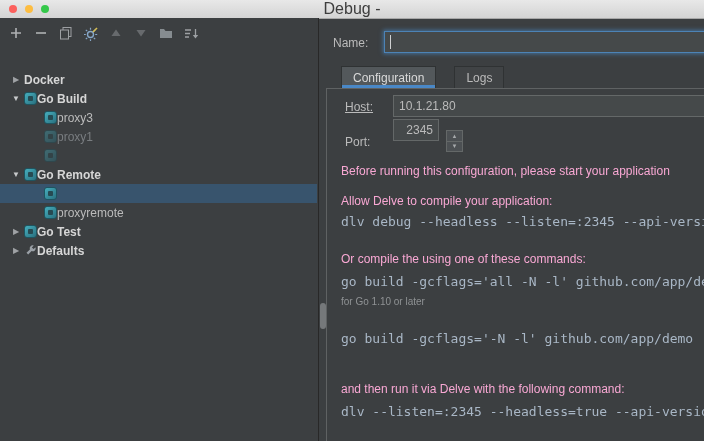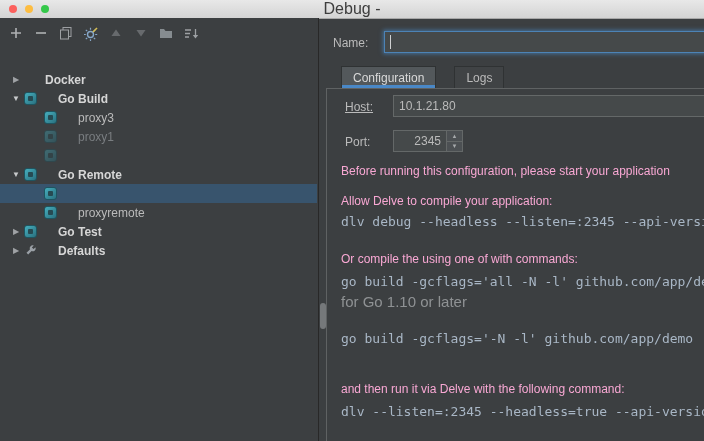--- a/index.html
+++ b/index.html
@@ -25,21 +25,21 @@
   .left-panel{position:absolute;top:18px;left:0;width:318px;bottom:0;border-right:1px solid #282828;background:#3c3f41;}
   .toolbar{position:absolute;top:5px;left:8px;height:20px;display:flex;align-items:center;gap:9px;}
   .tb-icon{width:16px;height:16px;display:flex;align-items:center;justify-content:center;cursor:pointer;}
   .tb-icon.disabled{opacity:.45;cursor:default;}
   
   .tree{position:absolute;top:52px;left:0;right:1px;}
   .trow{height:19px;display:flex;align-items:center;white-space:nowrap;cursor:pointer;}
   .trow .chev{width:16px;text-align:center;font-size:8px;color:#9fa2a5;flex:0 0 16px;padding-left:8px;}
   .trow .chev.open{color:#c7c9cb;}
   .trow.child{padding-left:44px;}
-  .trow .label{margin-left:21px;}
+  .trow .label{margin-left:0;}
   .trow.group .label{font-weight:bold;color:#d6d6d6;}
   .trow.dim .label{color:#797d80;}
   .trow.dim .cfg-icon{opacity:.4;}
   .trow.selected{background:#38546d;}
   .cfg-icon{
     width:13px;height:13px;border-radius:3px;flex:0 0 13px;
     background:linear-gradient(135deg,#46aebd,#2a7180);
     border:1px solid #1e5560;box-sizing:border-box;position:relative;
   }
   .cfg-icon::after{
@@ -81,21 +81,21 @@
   .spinner{
     position:absolute;left:446px;top:130px;width:17px;height:22px;
     background:#4c5053;border:1px solid #646868;box-sizing:border-box;
     display:flex;flex-direction:column;
   }
   .spin-btn{flex:1;display:flex;align-items:center;justify-content:center;font-size:6px;color:#a6a9ab;cursor:pointer;line-height:1;}
   .spin-btn.up{border-bottom:1px solid #646868;}
   
   .iline{position:absolute;left:341px;right:0;white-space:nowrap;overflow:hidden;color:#f9a8d4;line-height:16px;}
   .iline.code{font-family:"DejaVu Sans Mono",monospace;font-size:13px;color:#a9b7c6;}
-  .iline.note{font-size:15px;color:#8f9294;}
+  .iline.note{font-size:10px;color:#8f9294;}
 </style>
 </head>
 <body>
 
 <div class="window">
 
   <div class="titlebar">
     <div class="lights">
       <span class="light red"></span>
       <span class="light yellow"></span>
@@ -228,29 +228,29 @@
       <span>Logs</span>
     </div>
   </div>
 
   <div class="config-panel"></div>
 
   <div class="field-label" style="left:345px;top:100px;text-decoration:underline;">Host:</div>
   <input class="text-input" style="left: 393px; top: 95px; width: 313px;" value="10.1.21.80">
 
   <div class="field-label" style="left:345px;top:135px;">Port:</div>
-  <input class="text-input" style="left: 393px; top: 130px; width: 54px; text-align: right;" value="2345">
+  <input class="text-input" style="left: 393px; top: 119px; width: 46px; text-align: right;" value="2345">
   <div class="spinner">
     <div class="spin-btn up">▲</div>
     <div class="spin-btn">▼</div>
   </div>
 
   <div class="iline" style="top:163px;">Before running this configuration, please start your application</div>
   <div class="iline" style="top:193px;">Allow Delve to compile your application:</div>
   <div class="iline code" style="top:214px;">dlv debug --headless --listen=:2345 --api-version=2</div>
-  <div class="iline" style="top:251px;">Or compile the using one of with commands:</div>
+  <div class="iline" style="top:251px;">Or compile the using one of these commands:</div>
   <div class="iline code" style="top:274px;">go build -gcflags='all -N -l' github.com/app/demo</div>
   <div class="iline note" style="top:294px;">for Go 1.10 or later</div>
   <div class="iline code" style="top:331px;">go build -gcflags='-N -l' github.com/app/demo</div>
   <div class="iline" style="top:381px;">and then run it via Delve with the following command:</div>
   <div class="iline code" style="top:404px;">dlv --listen=:2345 --headless=true --api-version=2</div>
 
 </div>
 
 </body></html>

